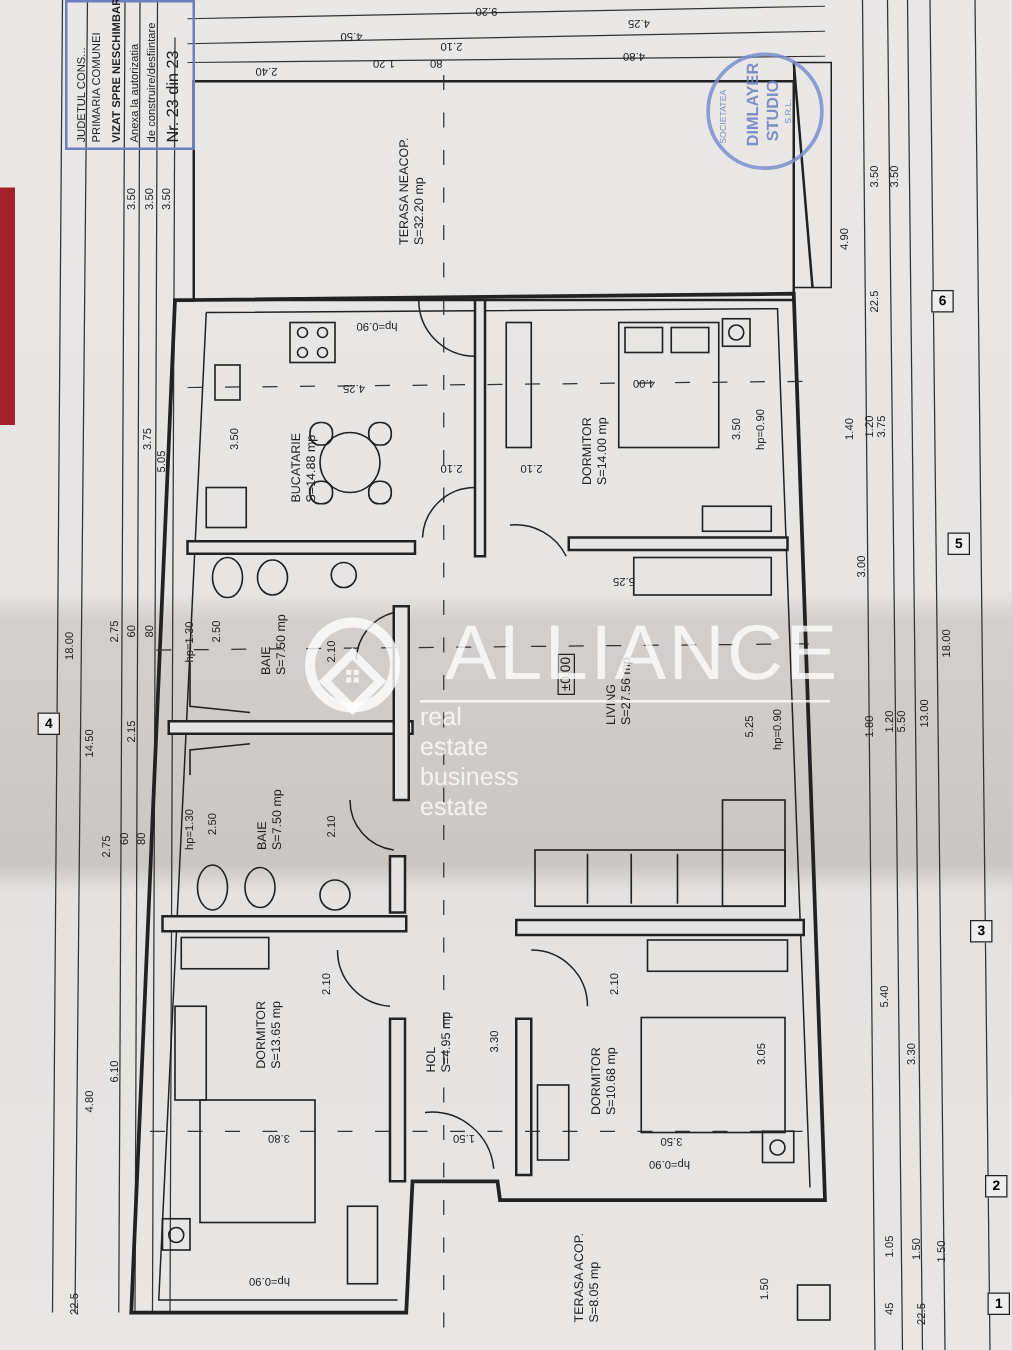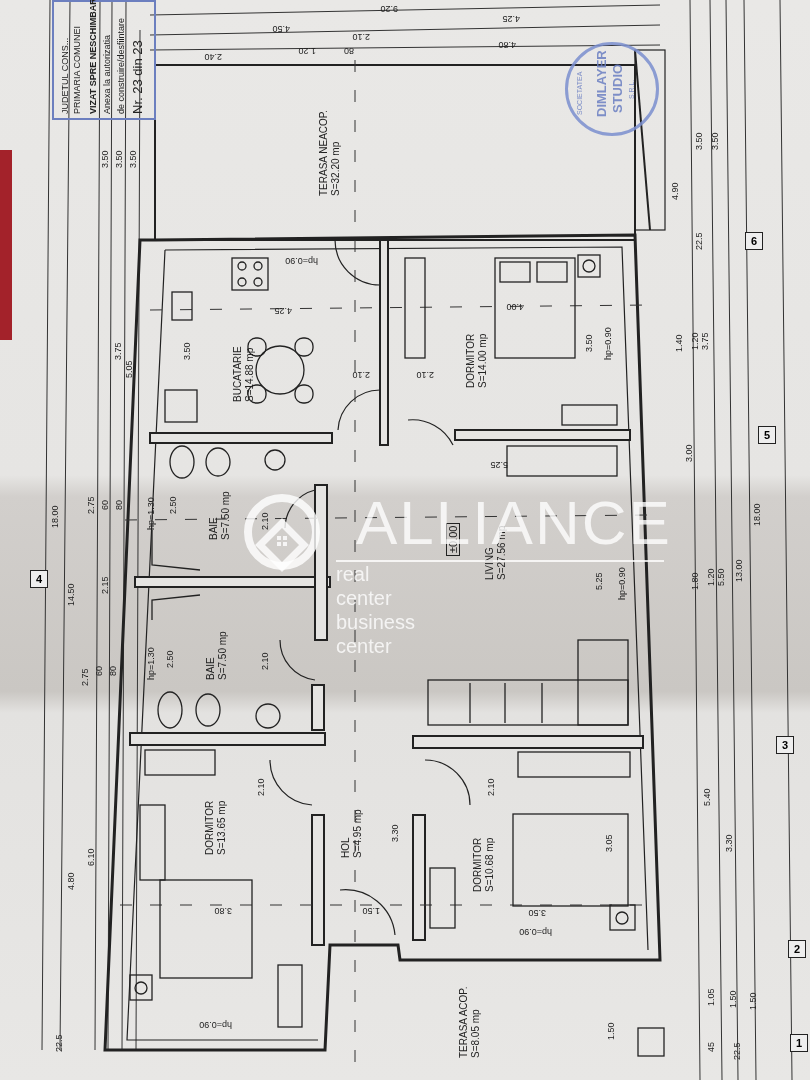--- a/index.html
+++ b/index.html
@@ -293,15 +293,15 @@
     <svg width="90" height="90" style="left:0;top:2px;">
       <circle cx="42" cy="42" r="34" stroke="rgba(255,255,255,.8)" stroke-width="8" fill="none"></circle>
       <path d="M20 55 L42 33 L64 55 L42 77 Z" stroke="rgba(255,255,255,.8)" stroke-width="7" fill="none"></path>
       <rect x="37" y="46" width="4" height="4" fill="rgba(255,255,255,.8)"></rect>
       <rect x="43" y="46" width="4" height="4" fill="rgba(255,255,255,.8)"></rect>
       <rect x="37" y="52" width="4" height="4" fill="rgba(255,255,255,.8)"></rect>
       <rect x="43" y="52" width="4" height="4" fill="rgba(255,255,255,.8)"></rect>
     </svg>
     <div class="wm-title">ALLIANCE</div>
     <div class="wm-line"></div>
-    <div class="wm-sub">real center business center</div>
+    <div class="wm-sub">real estate business estate</div>
   </div>
 </div>
 
 </body></html>

